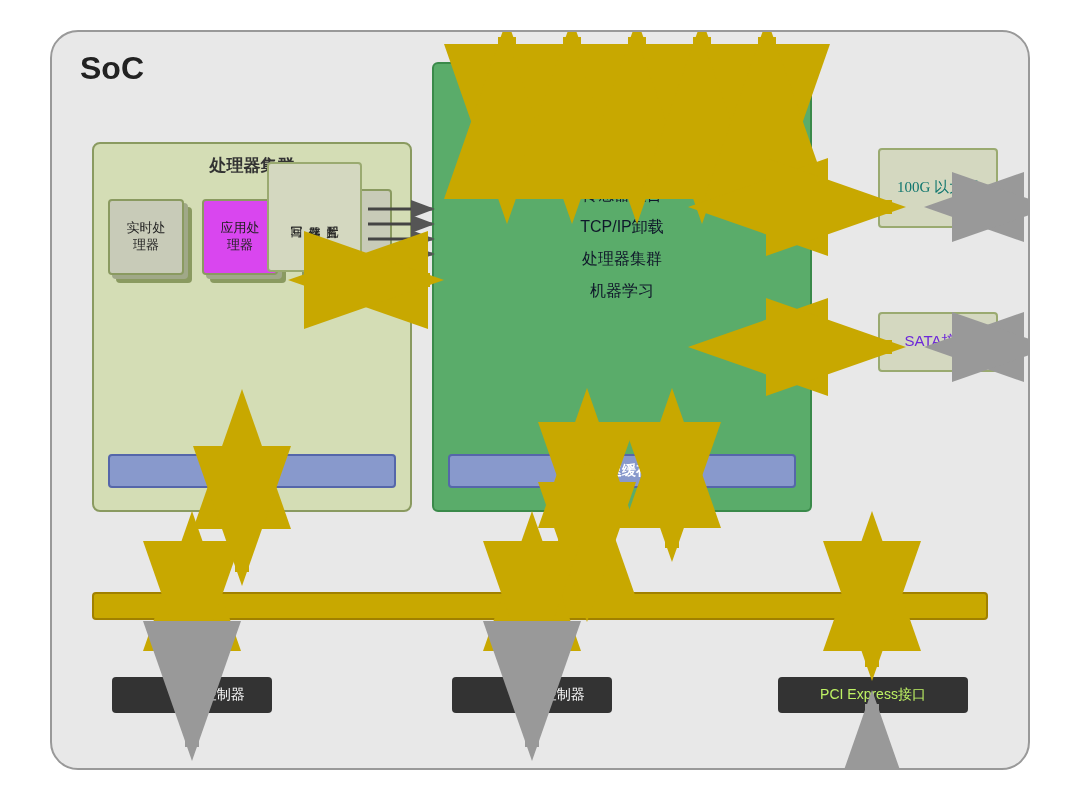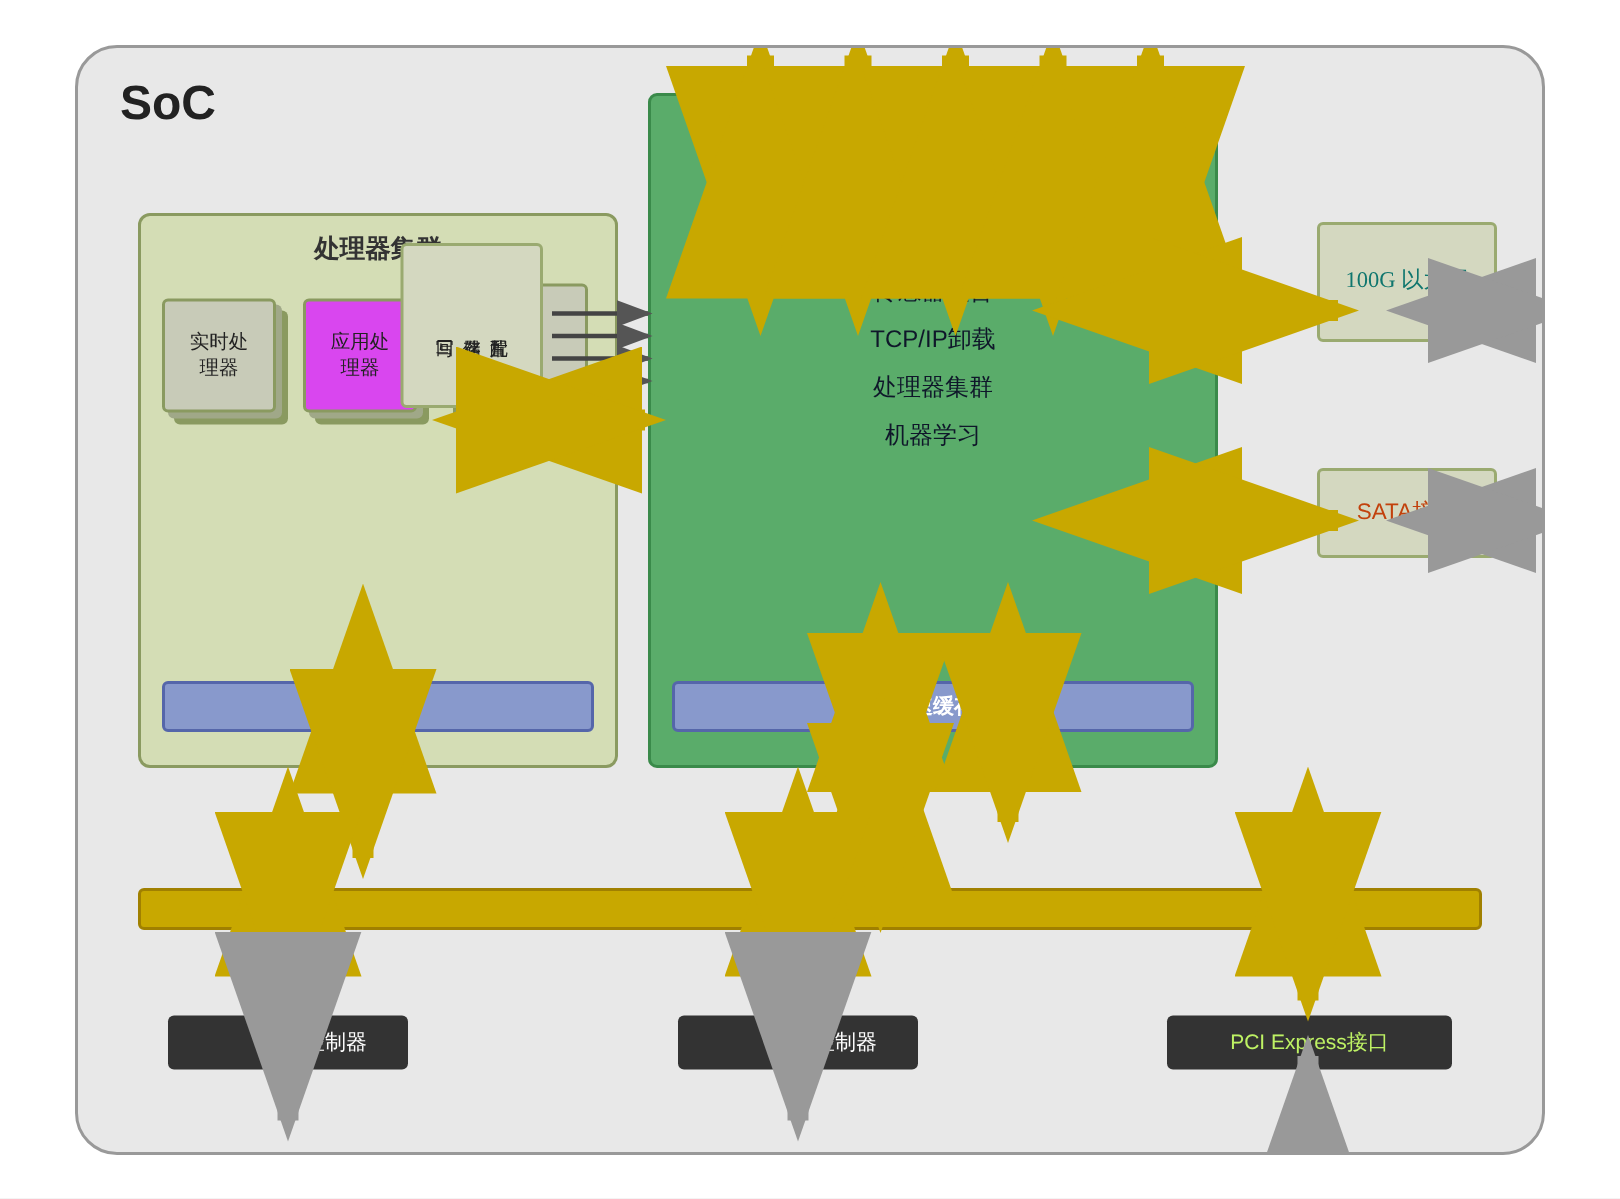--- a/index.html
+++ b/index.html
@@ -237,21 +237,21 @@
       width: 120px;
       height: 60px;
       background: #d4d8c0;
       border: 2px solid #9aaa70;
       border-radius: 4px;
       display: flex;
       align-items: center;
       justify-content: center;
       text-align: center;
       font-size: 15px;
-      color: #c2410c;
+      color: #6d28d9;
     }
 
     
     .ddr-box {
       position: absolute;
       bottom: 55px;
       height: 36px;
       background: #333;
       border-radius: 4px;
       display: flex;

